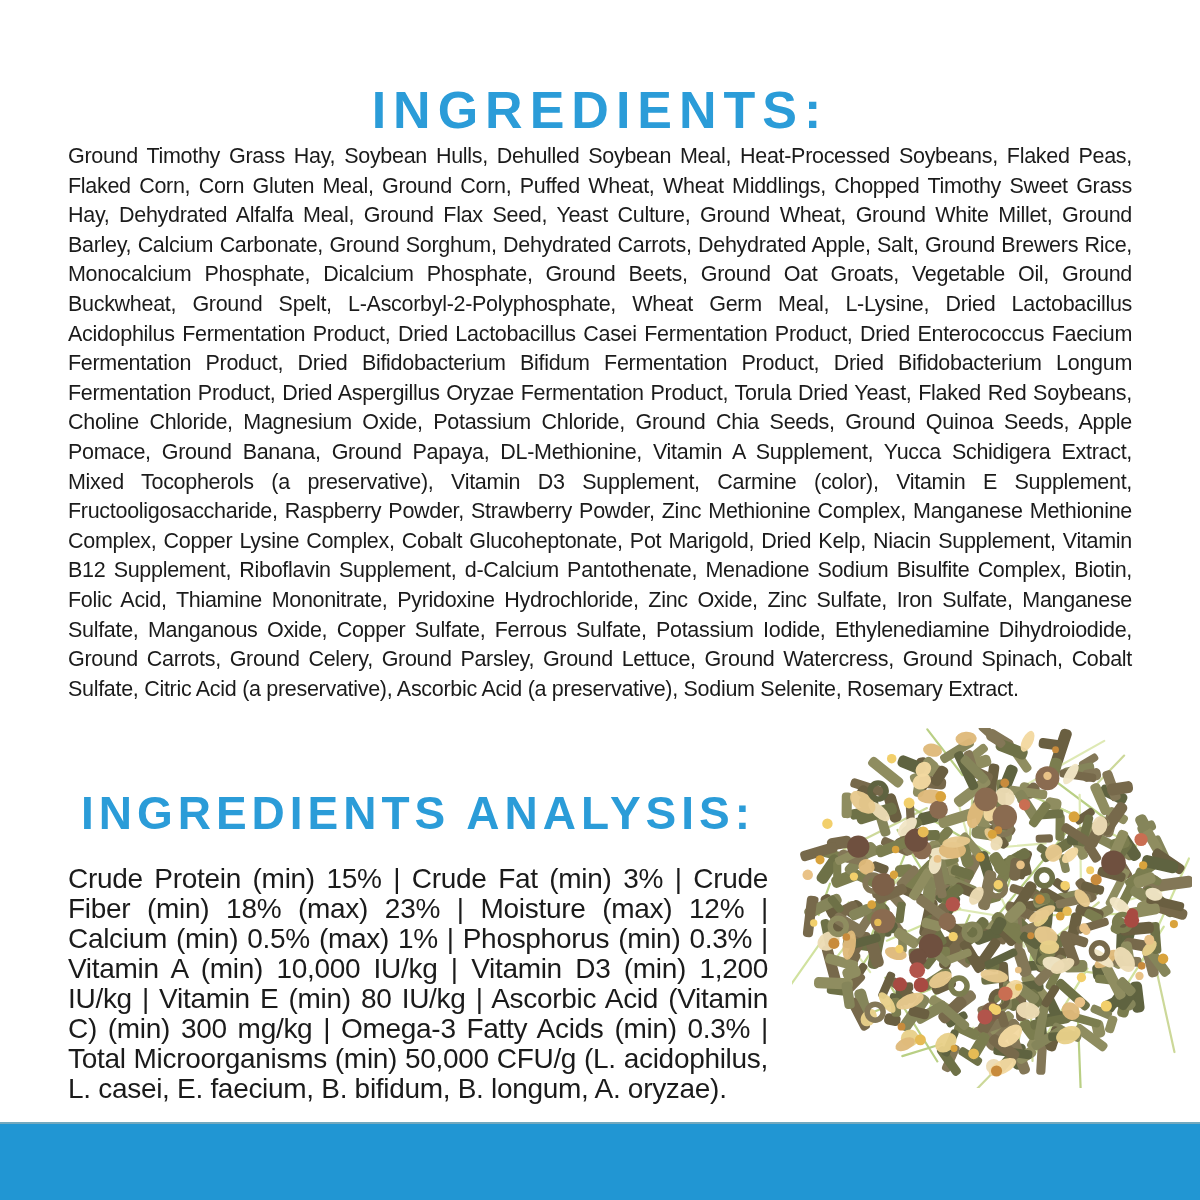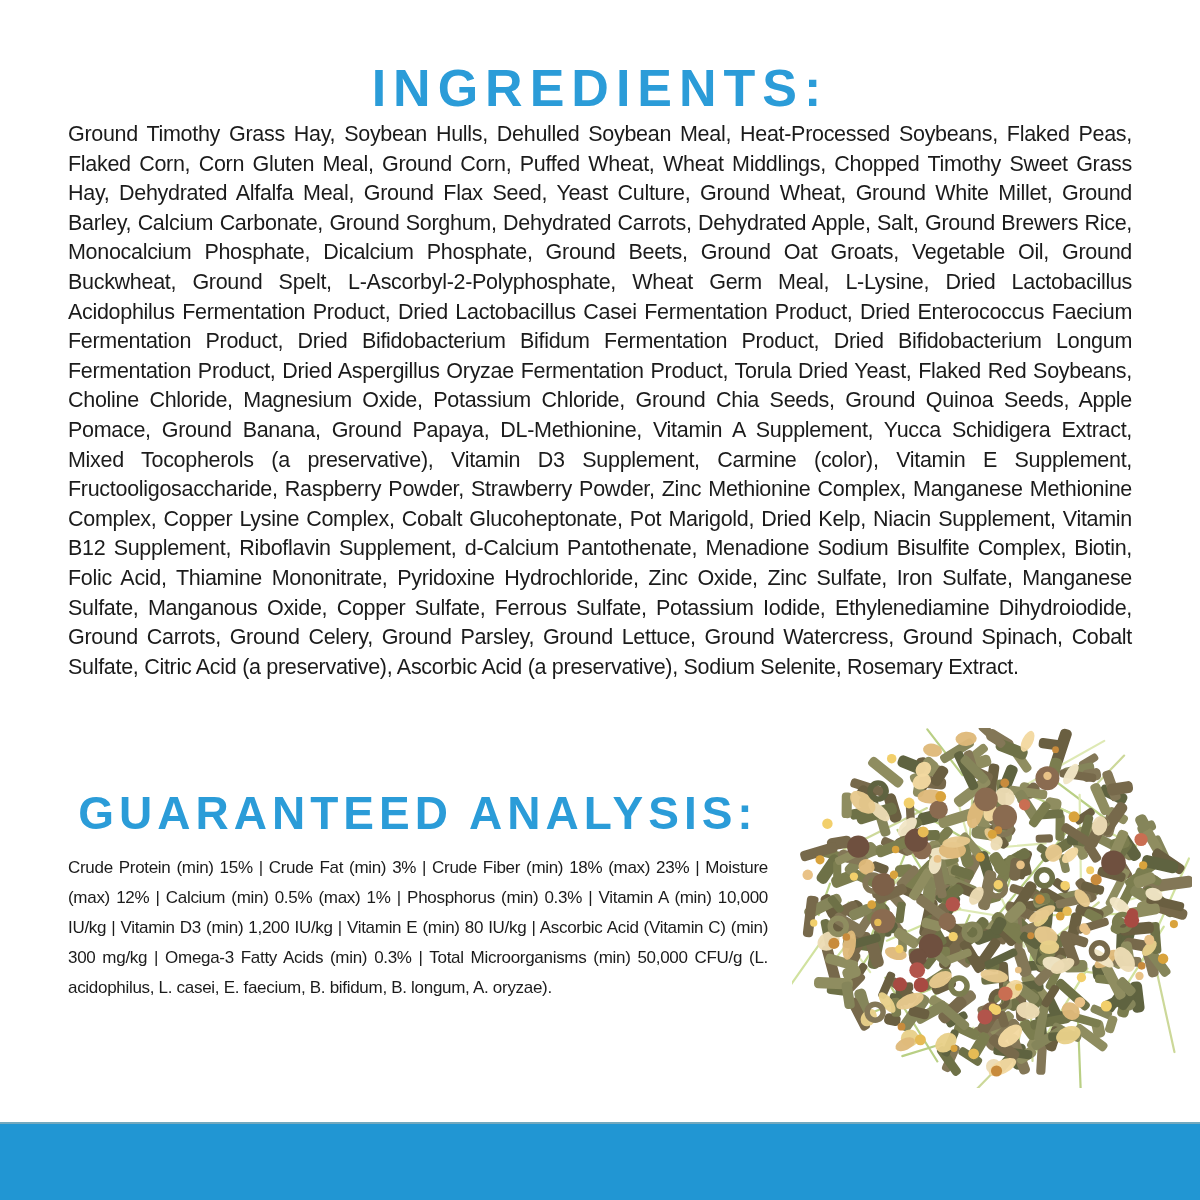--- a/index.html
+++ b/index.html
@@ -16,21 +16,21 @@
     overflow: hidden;
   }
   .heading {
     color: #2b9cd8;
     font-weight: 800;
     text-align: center;
     margin: 0;
     font-family: "Liberation Sans", sans-serif;
   }
   #ingredients-heading {
-    padding-top: 62px;
+    padding-top: 84px;
     font-size: 52px;
     letter-spacing: 7px;
     line-height: 1.0;
   }
   #ingredients-text {
     margin: 6px 68px 0 68px;
     width: 1064px;
     font-size: 21.5px;
     line-height: 29.6px;
     color: #1b1b1b;
@@ -43,21 +43,21 @@
     left: 68px;
     top: 790px;
     width: 700px;
   }
   #ga-heading {
     font-size: 46px;
     letter-spacing: 5px;
     line-height: 1.0;
   }
   #ga-text {
-    font-size: 17px;
+    font-size: 28px;
     line-height: 30px;
     color: #1b1b1b;
     text-align: justify;
     text-align-last: left;
     letter-spacing: -0.3px;
   }
   #food-photo {
     position: absolute;
     left: 792px;
     top: 728px;
@@ -77,21 +77,21 @@
 </head>
 <body>
 
 <div id="label-canvas">
 
   <h1 id="ingredients-heading" class="heading">INGREDIENTS:</h1>
 
   <p id="ingredients-text">Ground Timothy Grass Hay, Soybean Hulls, Dehulled Soybean Meal, Heat-Processed Soybeans, Flaked Peas, Flaked Corn, Corn Gluten Meal, Ground Corn, Puffed Wheat, Wheat Middlings, Chopped Timothy Sweet Grass Hay, Dehydrated Alfalfa Meal, Ground Flax Seed, Yeast Culture, Ground Wheat, Ground White Millet, Ground Barley, Calcium Carbonate, Ground Sorghum, Dehydrated Carrots, Dehydrated Apple, Salt, Ground Brewers Rice, Monocalcium Phosphate, Dicalcium Phosphate, Ground Beets, Ground Oat Groats, Vegetable Oil, Ground Buckwheat, Ground Spelt, L-Ascorbyl-2-Polyphosphate, Wheat Germ Meal, L-Lysine, Dried Lactobacillus Acidophilus Fermentation Product, Dried Lactobacillus Casei Fermentation Product, Dried Enterococcus Faecium Fermentation Product, Dried Bifidobacterium Bifidum Fermentation Product, Dried Bifidobacterium Longum Fermentation Product, Dried Aspergillus Oryzae Fermentation Product, Torula Dried Yeast, Flaked Red Soybeans, Choline Chloride, Magnesium Oxide, Potassium Chloride, Ground Chia Seeds, Ground Quinoa Seeds, Apple Pomace, Ground Banana, Ground Papaya, DL-Methionine, Vitamin A Supplement, Yucca Schidigera Extract, Mixed Tocopherols (a preservative), Vitamin D3 Supplement, Carmine (color), Vitamin E Supplement, Fructooligosaccharide, Raspberry Powder, Strawberry Powder, Zinc Methionine Complex, Manganese Methionine Complex, Copper Lysine Complex, Cobalt Glucoheptonate, Pot Marigold, Dried Kelp, Niacin Supplement, Vitamin B12 Supplement, Riboflavin Supplement, d-Calcium Pantothenate, Menadione Sodium Bisulfite Complex, Biotin, Folic Acid, Thiamine Mononitrate, Pyridoxine Hydrochloride, Zinc Oxide, Zinc Sulfate, Iron Sulfate, Manganese Sulfate, Manganous Oxide, Copper Sulfate, Ferrous Sulfate, Potassium Iodide, Ethylenediamine Dihydroiodide, Ground Carrots, Ground Celery, Ground Parsley, Ground Lettuce, Ground Watercress, Ground Spinach, Cobalt Sulfate, Citric Acid (a preservative), Ascorbic Acid (a preservative), Sodium Selenite, Rosemary Extract.</p>
 
   <div id="ga-section">
-    <h2 id="ga-heading" class="heading">GUARANTEED ANALYSIS:</h2>
+    <h2 id="ga-heading" class="heading">INGREDIENTS ANALYSIS:</h2>
     <p id="ga-text">Crude Protein (min) 15% | Crude Fat (min) 3% | Crude Fiber (min) 18% (max) 23% | Moisture (max) 12% | Calcium (min) 0.5% (max) 1% | Phosphorus (min) 0.3% | Vitamin A (min) 10,000 IU/kg | Vitamin D3 (min) 1,200 IU/kg | Vitamin E (min) 80 IU/kg | Ascorbic Acid (Vitamin C) (min) 300 mg/kg | Omega-3 Fatty Acids (min) 0.3% | Total Microorganisms (min) 50,000 CFU/g (L. acidophilus, L. casei, E. faecium, B. bifidum, B. longum, A. oryzae).</p>
   </div>
 
   <svg id="food-photo" viewBox="0 0 400 360">
       <rect x="45.66624605722744" y="100.0392802265151" width="95.27606372954324" height="2.2" rx="1" fill="#c9d693" transform="rotate(153.44384282827377 93.30427792199906 101.0392802265151)" opacity="0.95"></rect>
       <rect x="44.00529808277652" y="155.8528104828154" width="112.8927183477208" height="2.2" rx="1" fill="#b5cc7d" transform="rotate(112.45403770823032 100.45165725663692 156.8528104828154)" opacity="0.95"></rect>
       <rect x="168.77709753231522" y="344.5200704534234" width="62.63013620860875" height="2.2" rx="1" fill="#c9d693" transform="rotate(134.23276169691235 200.0921656366196 345.5200704534234)" opacity="0.95"></rect>
       <rect x="14.746925153795956" y="170.30703112562605" width="35.34586567664519" height="2.2" rx="1" fill="#b5cc7d" transform="rotate(109.91176171693951 32.41985799211855 171.30703112562605)" opacity="0.95"></rect>
       <rect x="202.047869072164" y="140.06108041626376" width="37.83841600641608" height="2.2" rx="1" fill="#b5cc7d" transform="rotate(106.61831829696894 220.96707707537203 141.06108041626376)" opacity="0.95"></rect>
       <rect x="234.1946718014579" y="198.87620764470523" width="82.73020456777886" height="2.2" rx="1" fill="#c9d693" transform="rotate(141.0385127691552 275.5597740853473 199.87620764470523)" opacity="0.95"></rect>

